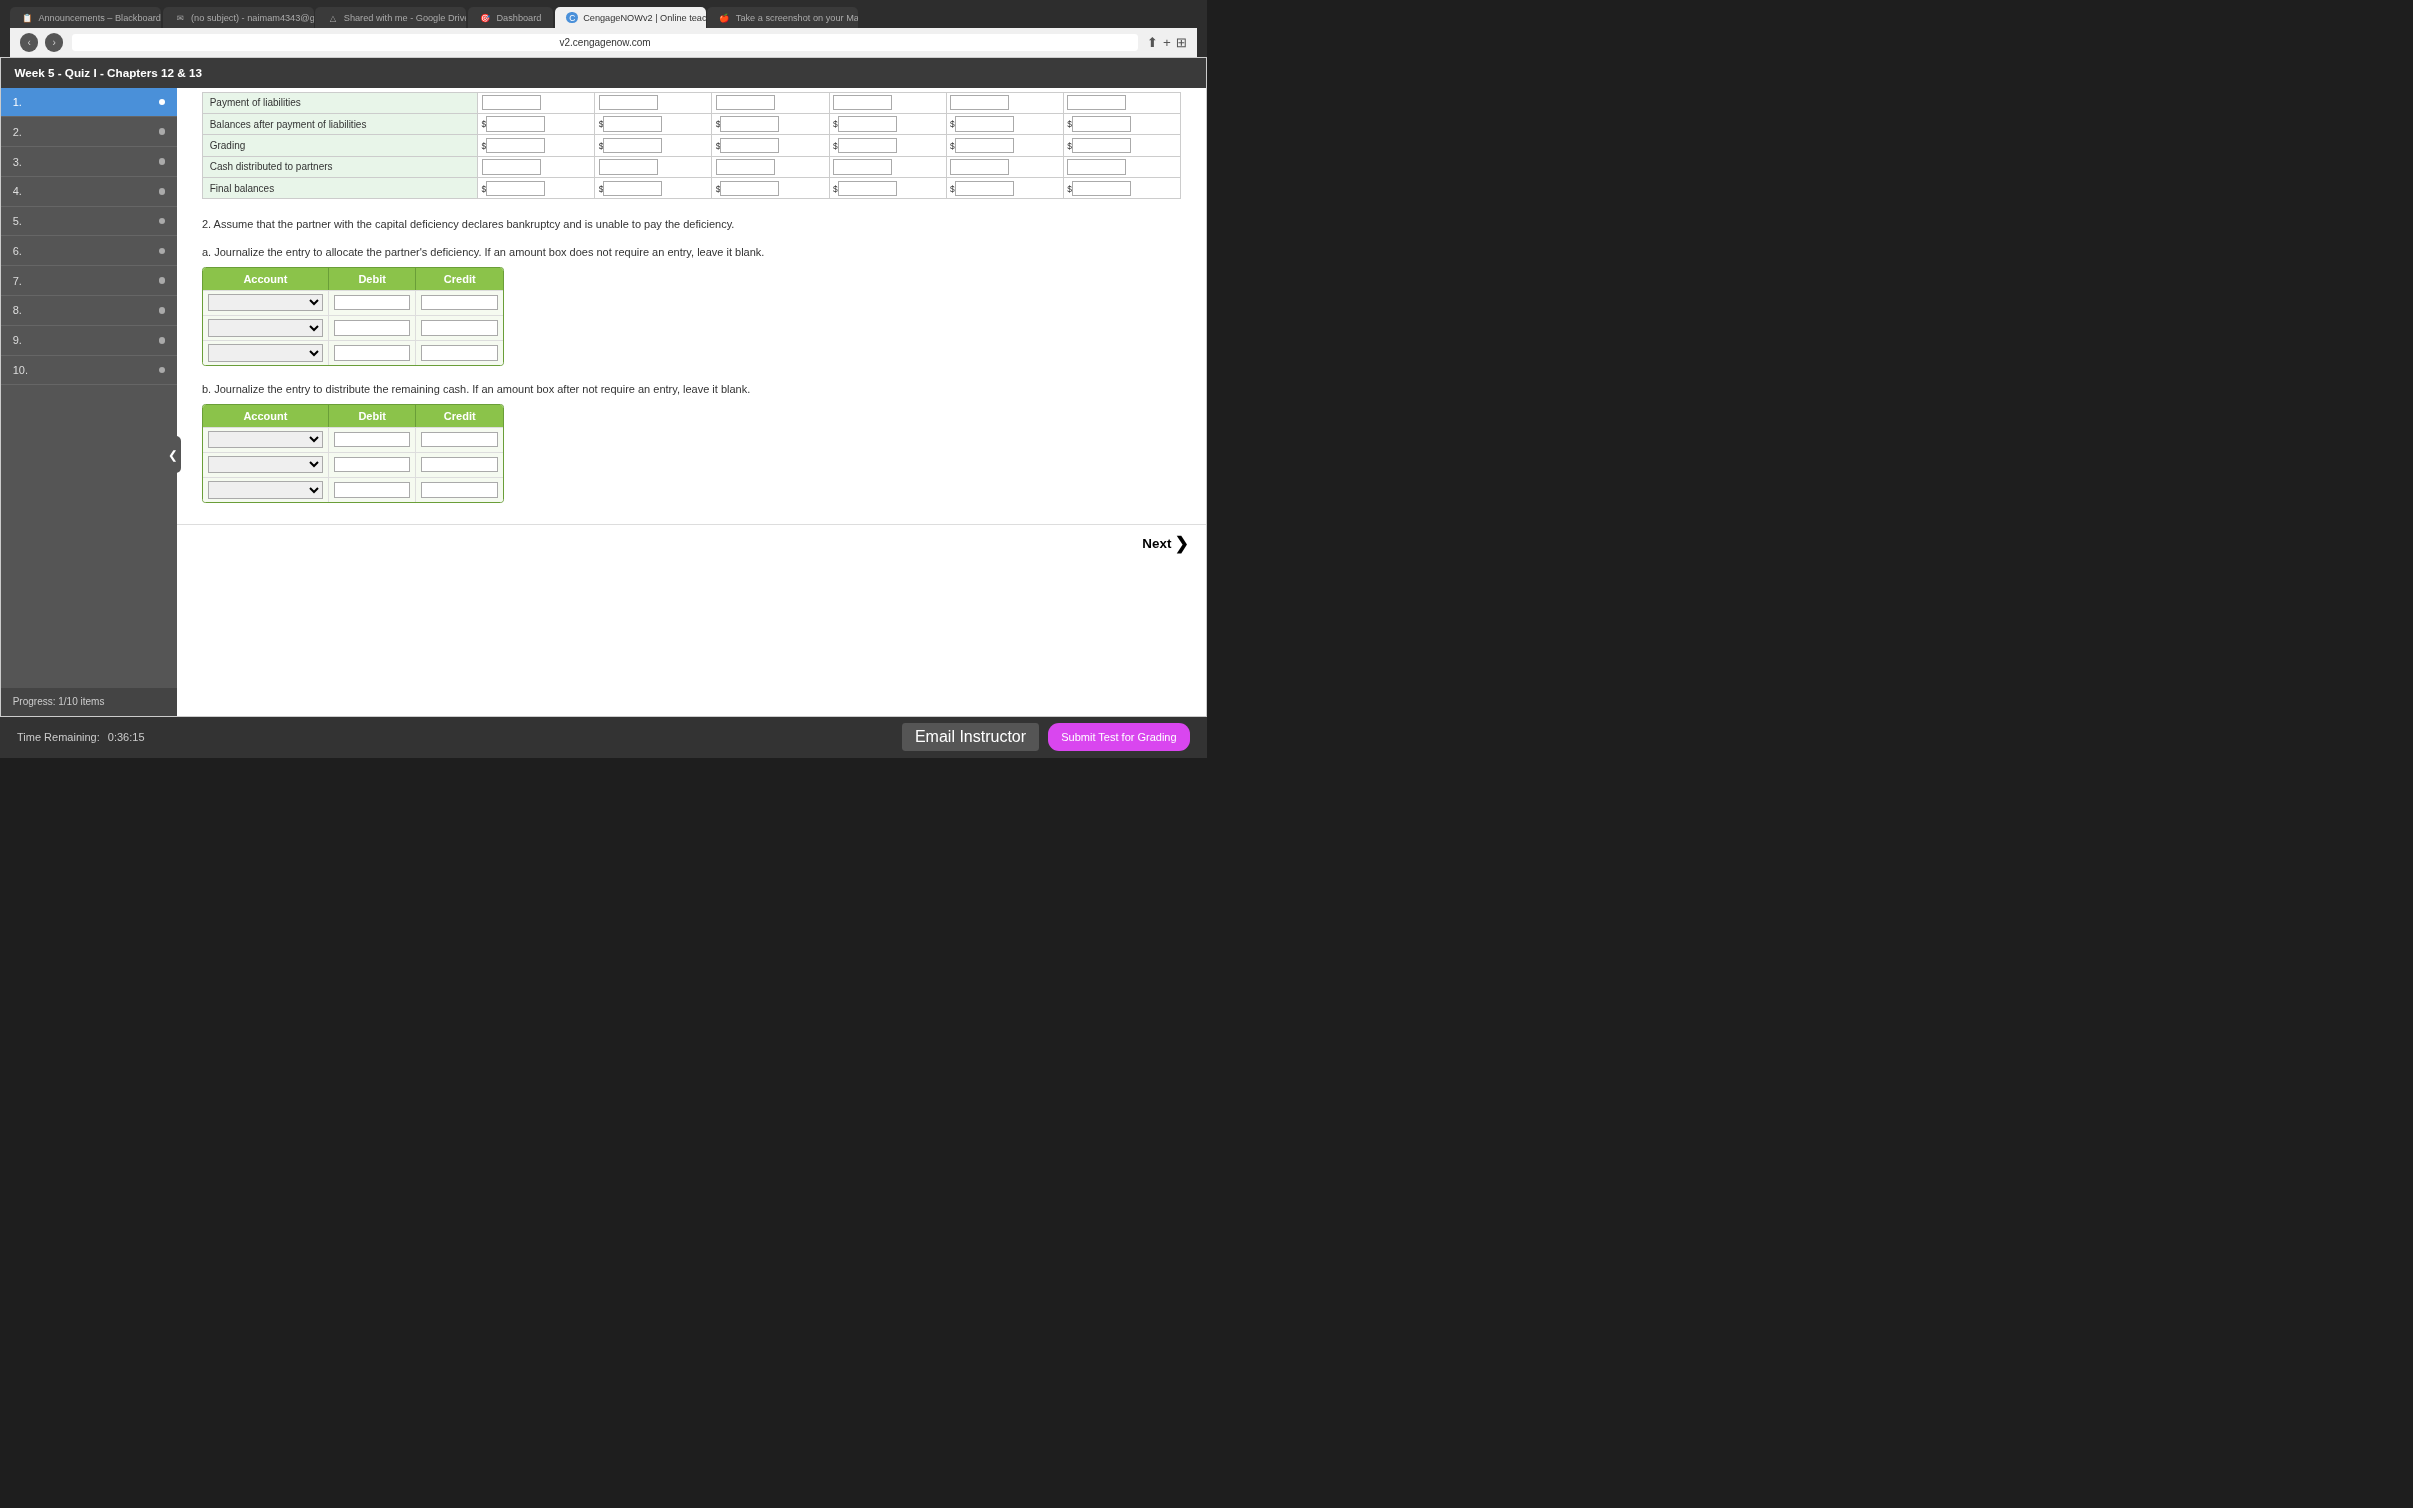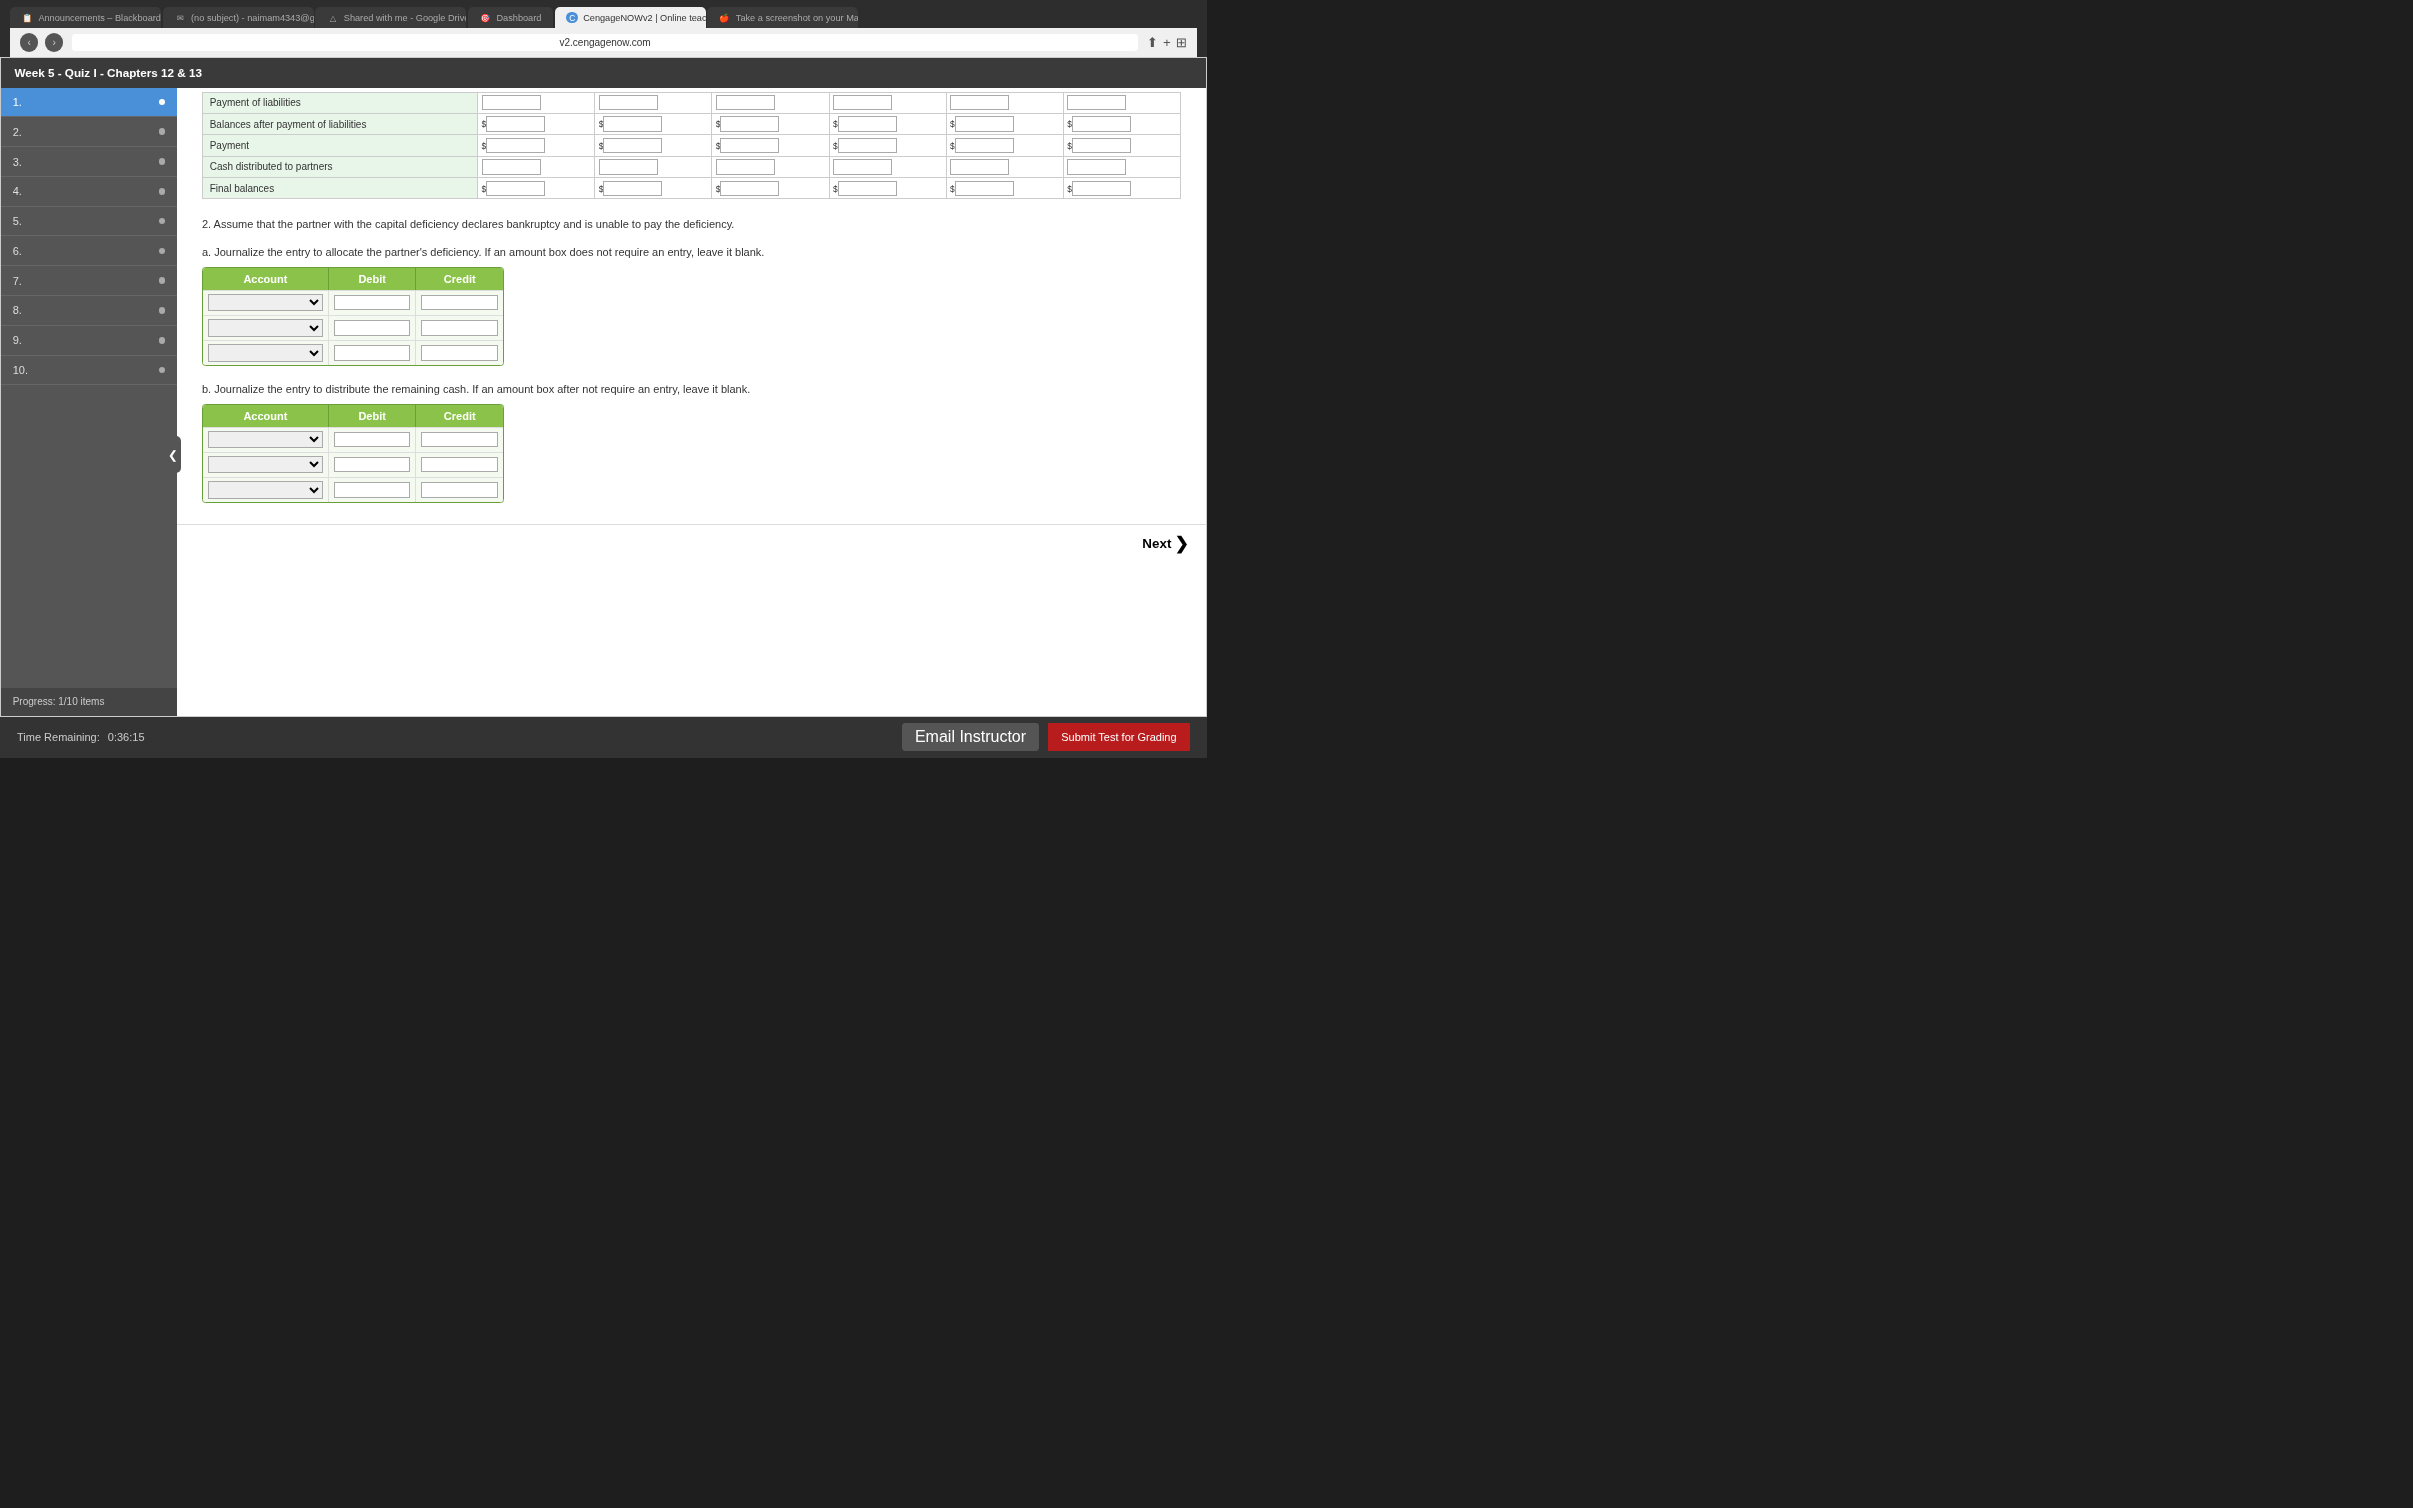--- a/index.html
+++ b/index.html
@@ -55,21 +55,21 @@
 
     
     .nav-footer { display: flex; justify-content: flex-end; align-items: center; padding: 8.4px 17px; background: white; border-top: 0.8px solid #ddd; }
     .next-btn { display: flex; align-items: center; gap: 3.4px; color: #000000; font-size: 13.4px; cursor: pointer; font-weight: bold; background: none; border: none; }
     .next-btn .arrow { font-size: 17px; }
 
     
     .bottom-bar { background: #333; color: #ccc; display: flex; align-items: center; justify-content: space-between; padding: 6.7px 17px; font-size: 11px; }
     .bottom-actions { display: flex; gap: 8.4px; }
     .btn-email { background: #555; color: white; border: none; padding: 5px 13.4px; border-radius: 3.4px; font-size: 16px; cursor: pointer; }
-    .btn-submit { background: #b91c1c; color: white; border: none; padding: 5px 13.4px; border-radius: 1px; font-size: 11px; cursor: pointer; }
+    .btn-submit { background: #d946ef; color: white; border: none; padding: 5px 13.4px; border-radius: 11px; font-size: 11px; cursor: pointer; }
 
     
     .balance-table { width: 100%; border-collapse: collapse; font-size: 9.2px; margin-bottom: 17px; }
     .balance-table td { padding: 2.5px 3.4px; border: 0.8px solid #ccc; }
     .balance-table td.row-label { background: #e8f5e9; color: #333; padding-left: 6.7px; font-size: 10px; }
     .balance-table input.small-input { width: 59px; border: 0.8px solid #aaa; padding: 1.7px 2.5px; font-size: 8.4px; }
     .dollar-prefix { font-size: 8.4px; color: #333; }
 
     .sidebar-with-collapse { display: flex; }
   </style>
@@ -193,21 +193,21 @@
             <tr>
               <td class="row-label">Balances after payment of liabilities</td>
               <td style="position:relative;"><span class="dollar-prefix">$</span><input class="small-input" type="text" style="padding-left: 10px;"></td>
               <td style="position:relative;"><span class="dollar-prefix">$</span><input class="small-input" type="text" style="padding-left: 10px;"></td>
               <td style="position:relative;"><span class="dollar-prefix">$</span><input class="small-input" type="text" style="padding-left: 10px;"></td>
               <td style="position:relative;"><span class="dollar-prefix">$</span><input class="small-input" type="text" style="padding-left: 10px;"></td>
               <td style="position:relative;"><span class="dollar-prefix">$</span><input class="small-input" type="text" style="padding-left: 10px;"></td>
               <td style="position:relative;"><span class="dollar-prefix">$</span><input class="small-input" type="text" style="padding-left: 10px;"></td>
             </tr>
             <tr>
-              <td class="row-label">Payment</td>
+              <td class="row-label">Grading</td>
               <td style="position:relative;"><span class="dollar-prefix">$</span><input class="small-input" type="text" style="padding-left: 10px;"></td>
               <td style="position:relative;"><span class="dollar-prefix">$</span><input class="small-input" type="text" style="padding-left: 10px;"></td>
               <td style="position:relative;"><span class="dollar-prefix">$</span><input class="small-input" type="text" style="padding-left: 10px;"></td>
               <td style="position:relative;"><span class="dollar-prefix">$</span><input class="small-input" type="text" style="padding-left: 10px;"></td>
               <td style="position:relative;"><span class="dollar-prefix">$</span><input class="small-input" type="text" style="padding-left: 10px;"></td>
               <td style="position:relative;"><span class="dollar-prefix">$</span><input class="small-input" type="text" style="padding-left: 10px;"></td>
             </tr>
             <tr>
               <td class="row-label">Cash distributed to partners</td>
               <td><input class="small-input" type="text" style=""></td>

